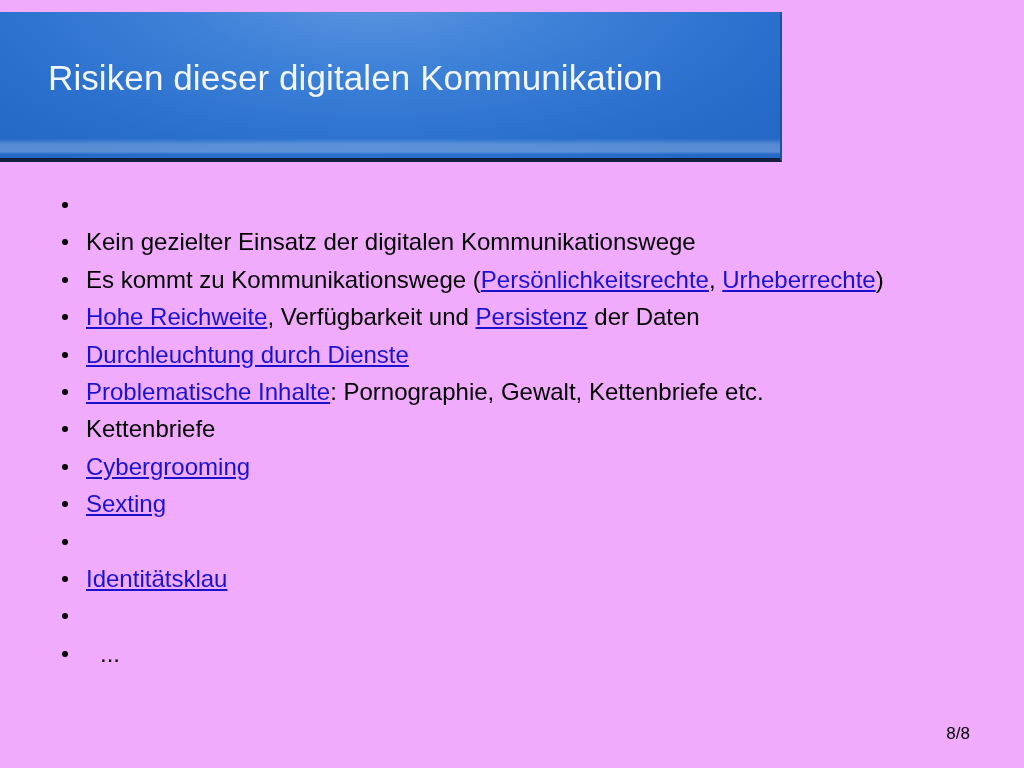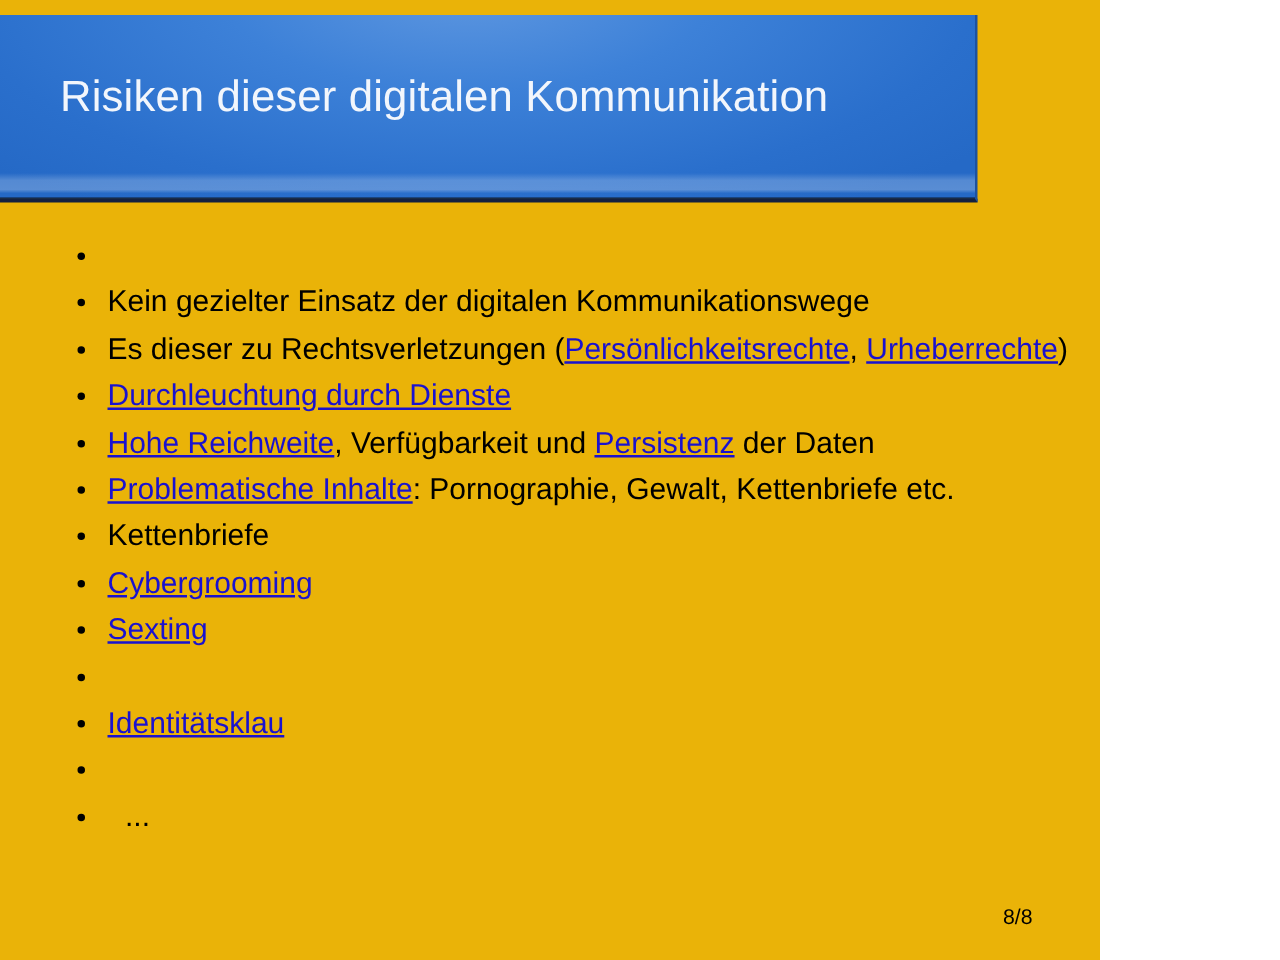--- a/index.html
+++ b/index.html
@@ -11,23 +11,23 @@
   body {
     width: 1024px;
     height: 768px;
     overflow: hidden;
     font-family: "Liberation Sans", sans-serif;
     position: relative;
   }
 
   .slide {
     position: relative;
-    width: 880px;
+    width: 1024px;
     height: 768px;
-    background: #eab308;
+    background: #f0abfc;
   }
 
   
   .title-banner {
     position: absolute;
     left: 0;
     top: 12px;
     width: 782px;
     height: 150px;
     background:
@@ -130,23 +130,23 @@
 
 <div class="slide">
 
   <div class="title-banner">
     <div class="title-text">Risiken dieser digitalen Kommunikation</div>
   </div>
 
   <ul class="bullet-list">
       <li class="bullet-item empty"><span class="dot"></span><span class="txt"></span></li>
       <li class="bullet-item"><span class="dot"></span><span class="txt"><span class="plain">Kein gezielter Einsatz der digitalen Kommunikationswege</span></span></li>
-      <li class="bullet-item"><span class="dot"></span><span class="txt"><span class="plain">Es dieser zu Rechtsverletzungen (</span><span class="link">Persönlichkeitsrechte</span><span class="plain">, </span><span class="link">Urheberrechte</span><span class="plain">)</span></span></li>
+      <li class="bullet-item"><span class="dot"></span><span class="txt"><span class="plain">Es kommt zu Kommunikationswege (</span><span class="link">Persönlichkeitsrechte</span><span class="plain">, </span><span class="link">Urheberrechte</span><span class="plain">)</span></span></li>
+      <li class="bullet-item"><span class="dot"></span><span class="txt"><span class="link">Hohe Reichweite</span><span class="plain">, Verfügbarkeit und </span><span class="link">Persistenz</span><span class="plain"> der Daten</span></span></li>
       <li class="bullet-item"><span class="dot"></span><span class="txt"><span class="link">Durchleuchtung durch Dienste</span></span></li>
-      <li class="bullet-item"><span class="dot"></span><span class="txt"><span class="link">Hohe Reichweite</span><span class="plain">, Verfügbarkeit und </span><span class="link">Persistenz</span><span class="plain"> der Daten</span></span></li>
       <li class="bullet-item"><span class="dot"></span><span class="txt"><span class="link">Problematische Inhalte</span><span class="plain">: Pornographie, Gewalt, Kettenbriefe etc.</span></span></li>
       <li class="bullet-item"><span class="dot"></span><span class="txt"><span class="plain">Kettenbriefe</span></span></li>
       <li class="bullet-item"><span class="dot"></span><span class="txt"><span class="link">Cybergrooming</span></span></li>
       <li class="bullet-item"><span class="dot"></span><span class="txt"><span class="link">Sexting</span></span></li>
       <li class="bullet-item"><span class="dot"></span></li>
       <li class="bullet-item"><span class="dot"></span><span class="txt"><span class="link">Identitätsklau</span></span></li>
       <li class="bullet-item"><span class="dot"></span></li>
       <li class="bullet-item"><span class="dot"></span><span class="txt indent-dots"><span class="plain">...</span></span></li>
     </ul>
 

